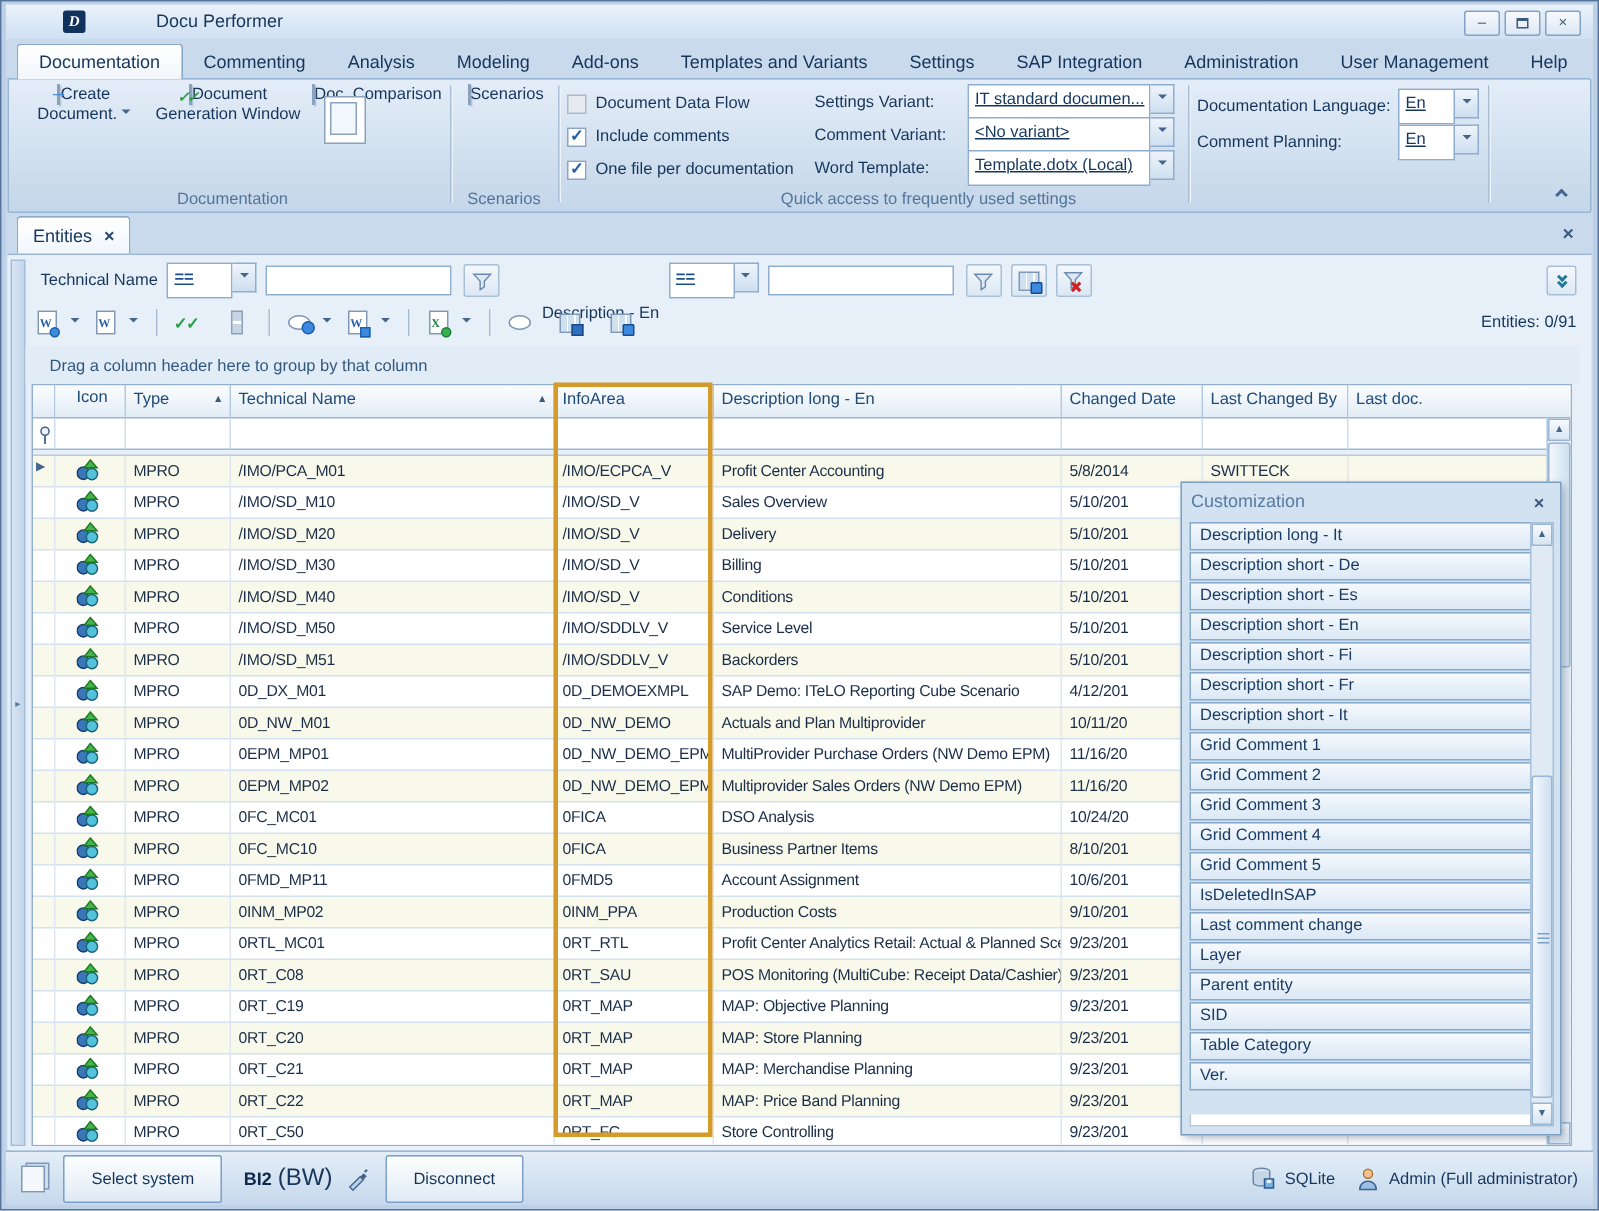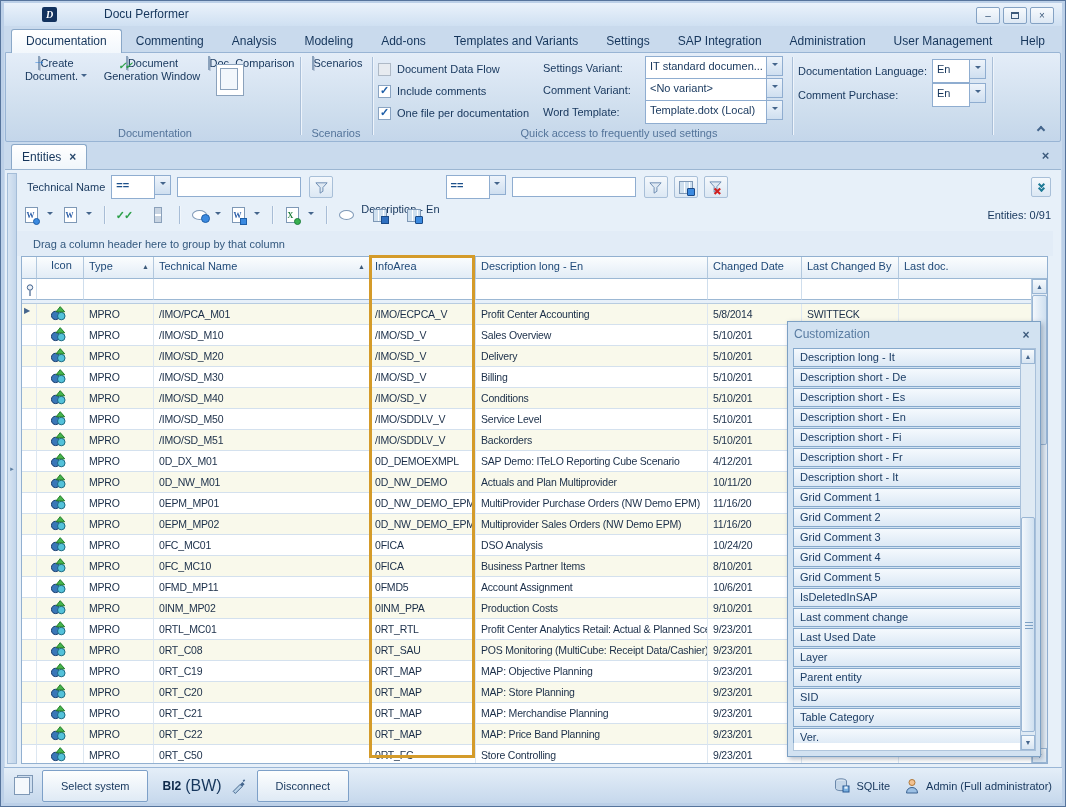--- a/index.html
+++ b/index.html
@@ -48,21 +48,21 @@
   .chkrow{display:flex;align-items:center;height:22px;}
   .chk{width:13px;height:13px;background:#fff;border:1px solid #8aa4c2;margin-right:6px;position:relative;}
   .chk.dis{background:#e7ebf0;border-color:#aeb9c6;}
   .chk.on::after{content:"✓";position:absolute;left:1px;top:-2px;color:#1f5fa8;font-weight:bold;font-size:11px;}
   .chklabel{color:#15355b;}
 
   .frow{display:flex;align-items:center;height:22px;}
   .flabel{width:102px;}
   .frow .combo,.lrow .combo{display:flex;}
   .combo .val{background:#fff;border:1px solid #8fadd0;height:24px;line-height:18px;padding:0 4px;
-    overflow:hidden;white-space:nowrap;}
+    overflow:hidden;white-space:nowrap;text-decoration:underline;}
   .frow .combo .val{width:122px;}
   .ddbtn{width:16px;height:20px;border:1px solid #8fadd0;border-left:none;
     background:linear-gradient(#eef4fb,#cfdff0);display:flex;align-items:center;justify-content:center;}
   .lrow{display:flex;align-items:center;height:24px;}
   .lrow .flabel{width:134px;}
   .lrow .combo .val{width:38px;}
   .chevbtn{position:absolute;right:10px;bottom:6px;width:18px;height:14px;display:flex;align-items:center;justify-content:center;}
   .chev-up{width:6px;height:6px;border-top:2px solid #44658c;border-left:2px solid #44658c;transform:rotate(45deg);margin-top:3px;}
 
   
@@ -291,21 +291,21 @@
           <span class="flabel">Documentation Language:</span>
           <span class="combo">
             <span class="val">En</span>
             <span class="ddbtn">
               <i class="tri-d" style="margin:0;"></i>
             </span>
           </span>
         </div>
 
         <div class="lrow">
-          <span class="flabel">Comment Purchase:</span>
+          <span class="flabel">Comment Planning:</span>
           <span class="combo">
             <span class="val">En</span>
             <span class="ddbtn">
               <i class="tri-d" style="margin:0;"></i>
             </span>
           </span>
         </div>
       </div>
     <div class="rsep" style="left:986px;"></div>
     <div class="chevbtn">
@@ -907,21 +907,20 @@
         <div class="custitem">Grid Comment 3</div>
 
         <div class="custitem">Grid Comment 4</div>
 
         <div class="custitem">Grid Comment 5</div>
 
         <div class="custitem">IsDeletedInSAP</div>
 
         <div class="custitem">Last comment change</div>
 
-        <div class="custitem">Last Used Date</div>
 
         <div class="custitem">Layer</div>
 
         <div class="custitem">Parent entity</div>
 
         <div class="custitem">SID</div>
 
         <div class="custitem">Table Category</div>
 
         <div class="custitem">Ver.</div>

